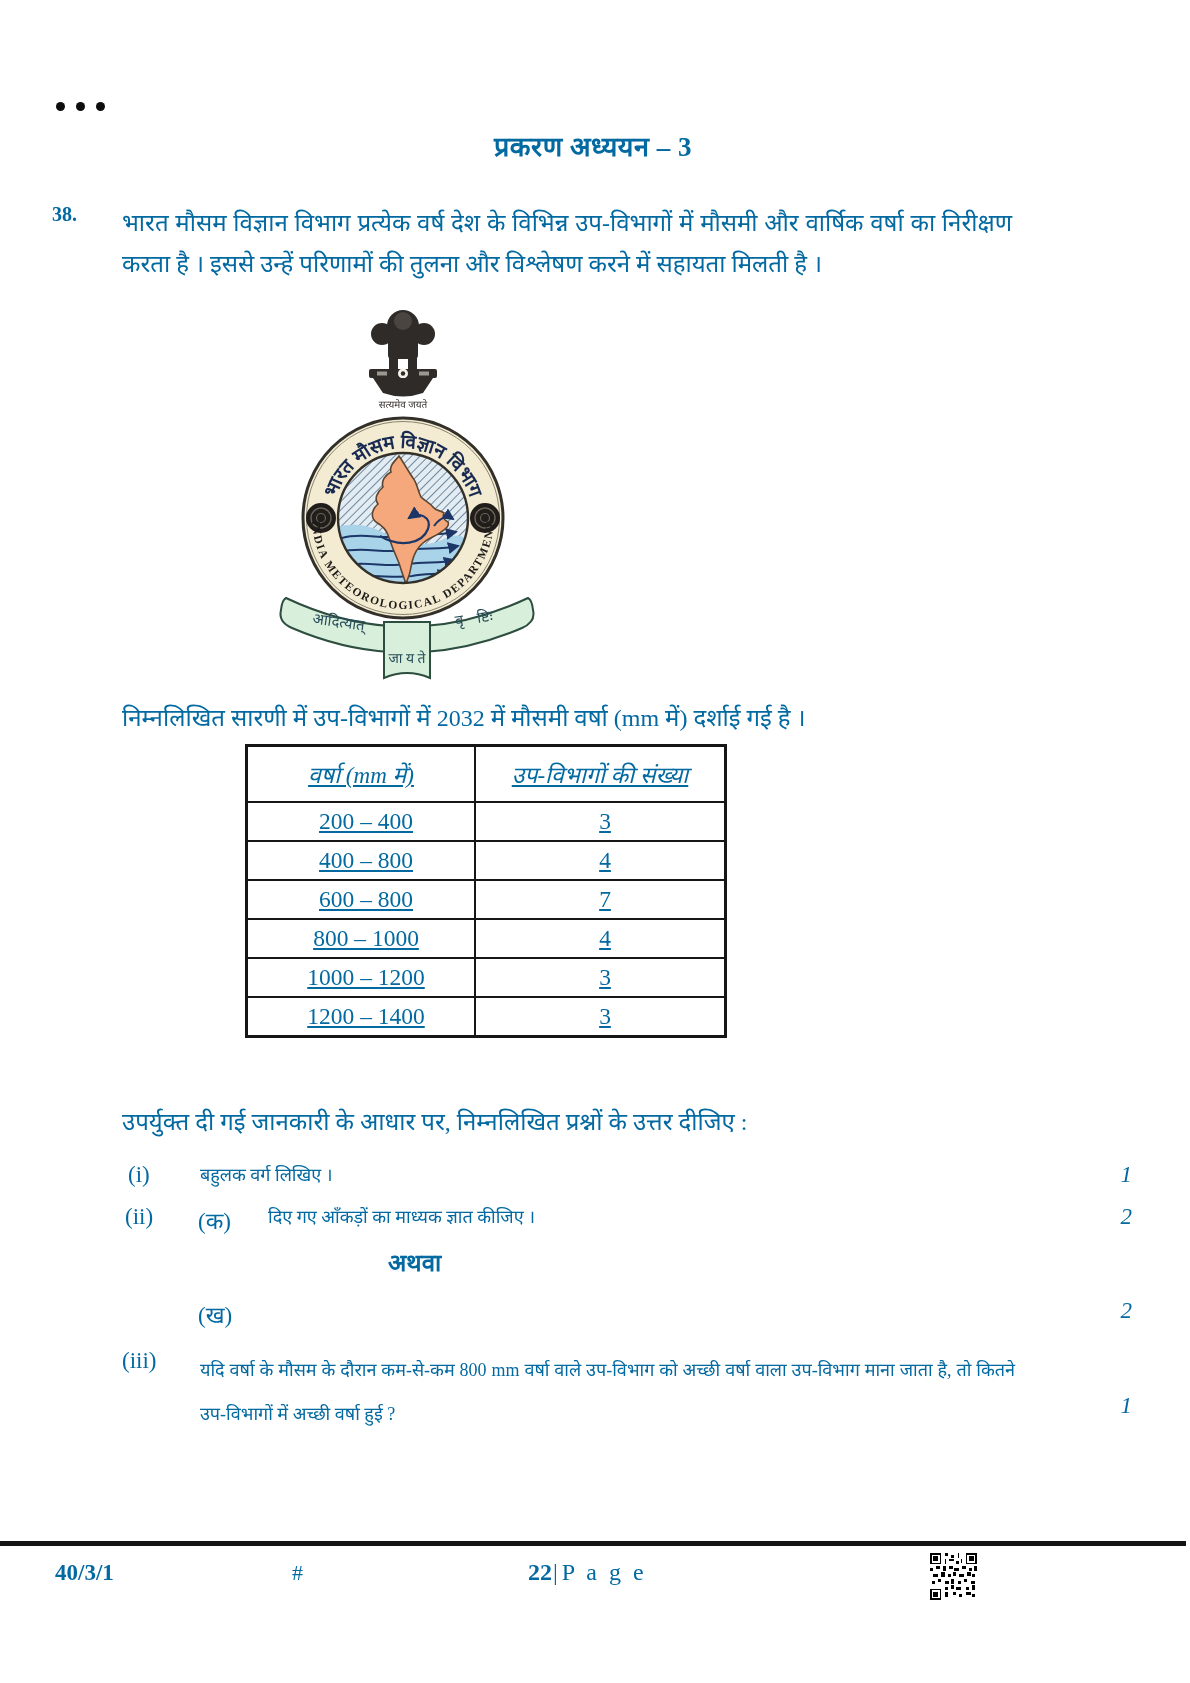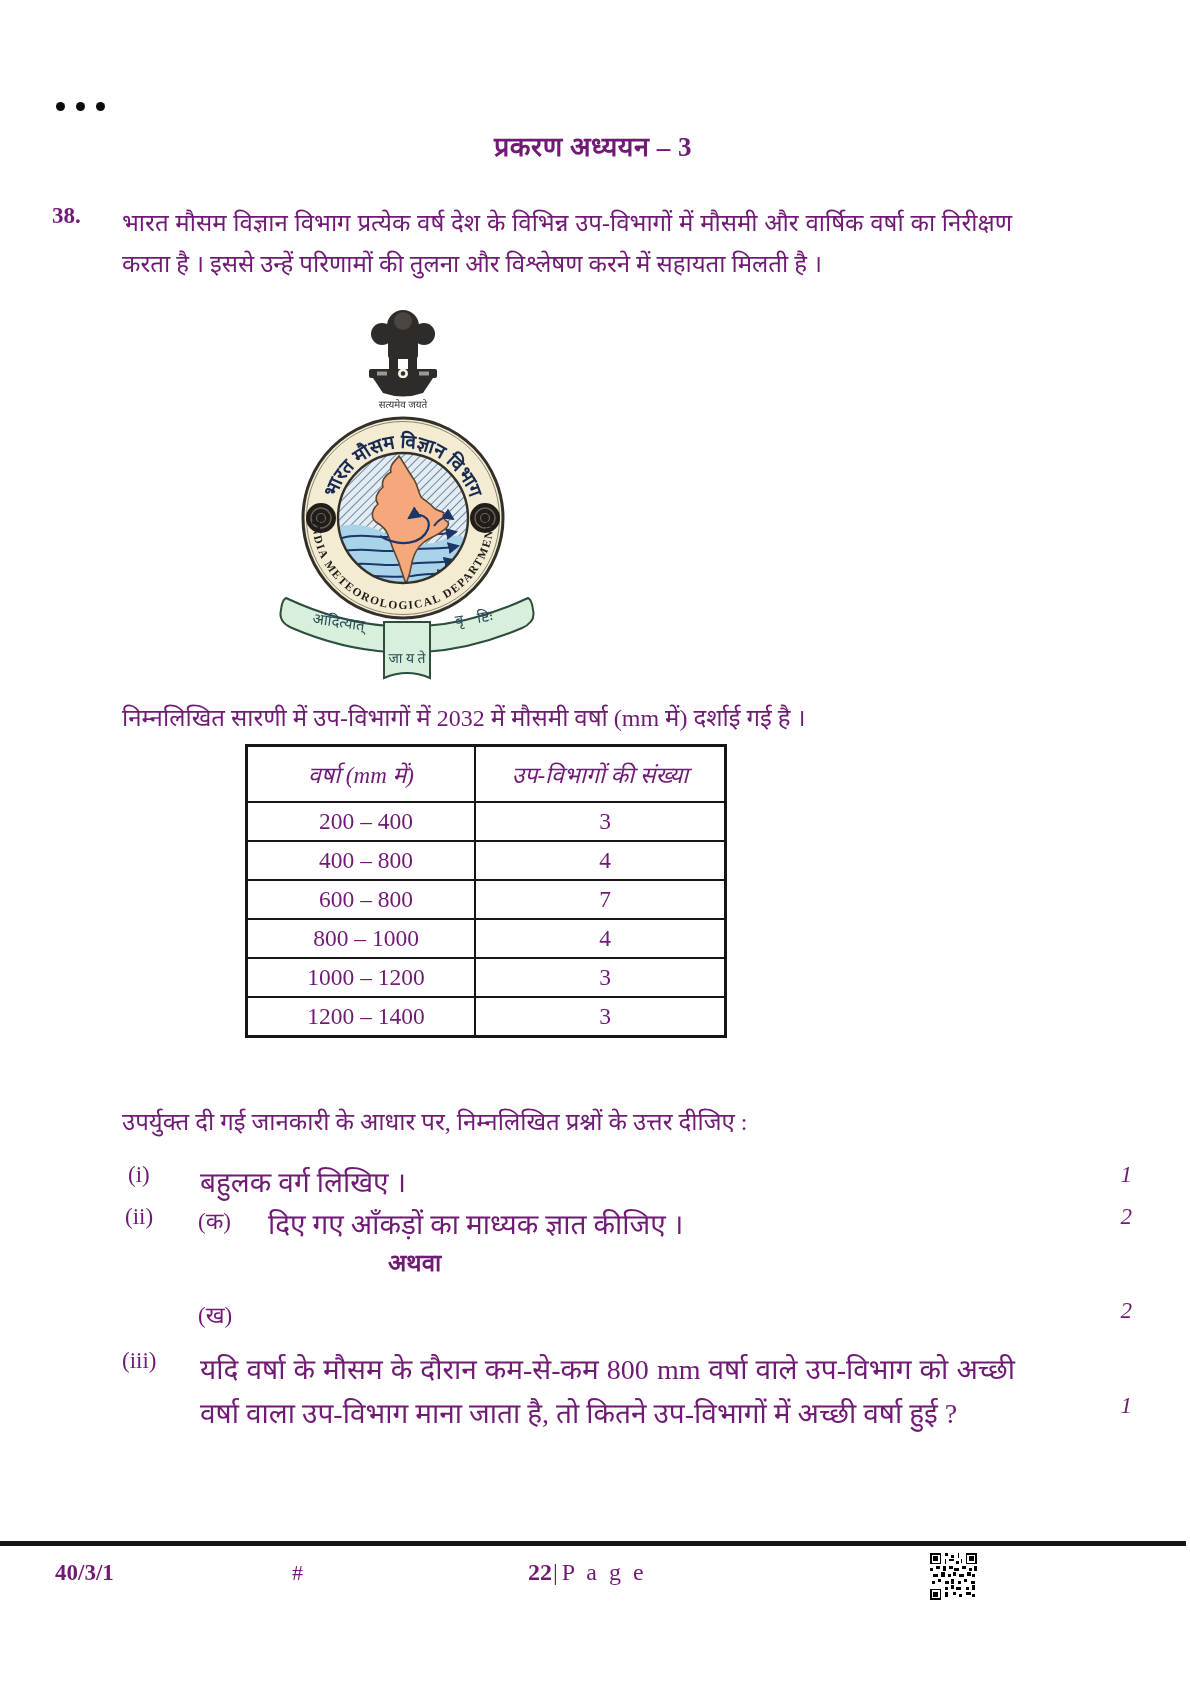--- a/index.html
+++ b/index.html
@@ -1,46 +1,46 @@
 <!DOCTYPE html>
 <html lang="hi"><head>
 <meta charset="utf-8">
 <style>
   html,body { margin:0; padding:0; background:#ffffff; }
   .page {
     position:relative; width:1186px; height:1683px; background:#ffffff;
-    font-family:"Liberation Serif","DejaVu Serif",serif; color:#701a75; overflow:hidden;
+    font-family:"Liberation Serif","DejaVu Serif",serif; color:#0369a1; overflow:hidden;
   }
   
   .dots { position:absolute; left:56px; top:97px; }
   .dots i { display:inline-block; width:9px; height:9px; border-radius:50%; background:#0d0d0d; margin-right:11px; }
   
   .title { position:absolute; top:127px; left:0; width:100%; text-align:center;
            font-size:27px; font-weight:bold; letter-spacing:.5px; }
   
-  .qnum  { position:absolute; left:52px; top:203px; font-size:23px; font-weight:bold; }
+  .qnum  { position:absolute; left:52px; top:203px; font-size:20px; font-weight:bold; }
   .qbody { position:absolute; left:122px; top:203px; width:890px; font-size:24px;
            line-height:41px; text-align:justify;font-family:Liberation Serif, serif; }
   
   .logo { position:absolute; left:250px; top:286px; width:315px; height:402px; }
   
   .caption { position:absolute; left:122px; top:700px; font-size:24px; }
   
   .freq { position:absolute; left:245px; top:744px; border-collapse:collapse;
           border:3px solid #161616; }
-  .freq th, .freq td { border:2px solid #161616; text-align:center; vertical-align:middle; }
+  .freq th, .freq td { border:2px solid #161616; text-align:center; vertical-align:middle;text-decoration:underline; }
   .freq th { font-style:italic; font-weight:normal; font-size:23px; height:52px; }
   .freq td { font-size:23.5px; height:35px;padding-left:11px; }
   .freq .c1 { width:224px; }
   .freq .c2 { width:246px; }
   
   .followup { position:absolute; left:122px; top:1104px; font-size:24px; }
   .plabel  { position:absolute; font-size:23px; }
   .psub    { position:absolute; font-size:23px; }
-  .ptext   { position:absolute; font-size:28px;font-family:Liberation Serif, serif; }
+  .ptext   { position:absolute; font-size:18px;font-family:Liberation Serif, serif; }
   .or      { position:absolute; left:388px; top:1245px; font-size:24px; font-weight:bold; }
   .marks   { position:absolute; left:1080px; width:52px; text-align:right;
              font-size:23px; font-style:italic; }
   
   .rule   { position:absolute; left:0; top:1541px; width:1190px; height:5px; background:#141414; }
   .fcode  { position:absolute; left:55px;  top:1560px; font-size:23px; font-weight:bold; }
   .fhash  { position:absolute; left:292px; top:1560px; font-size:22px; }
   .fpage  { position:absolute; left:528px; top:1559px; font-size:24px;text-align:right; }
   .fpage .num { font-weight:bold; }
   .fpage .sep { font-weight:normal; padding:0 4px 0 1px; }

